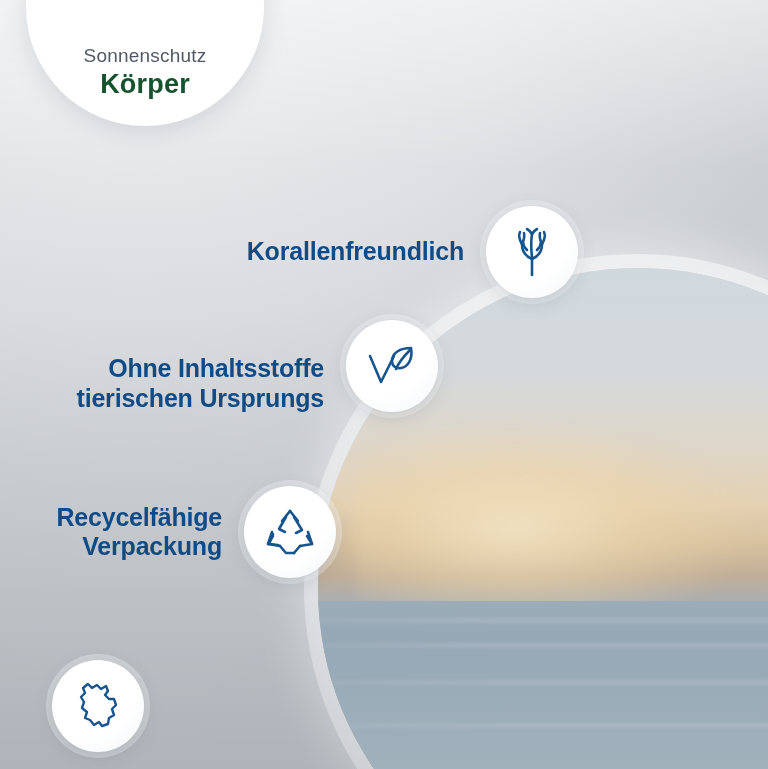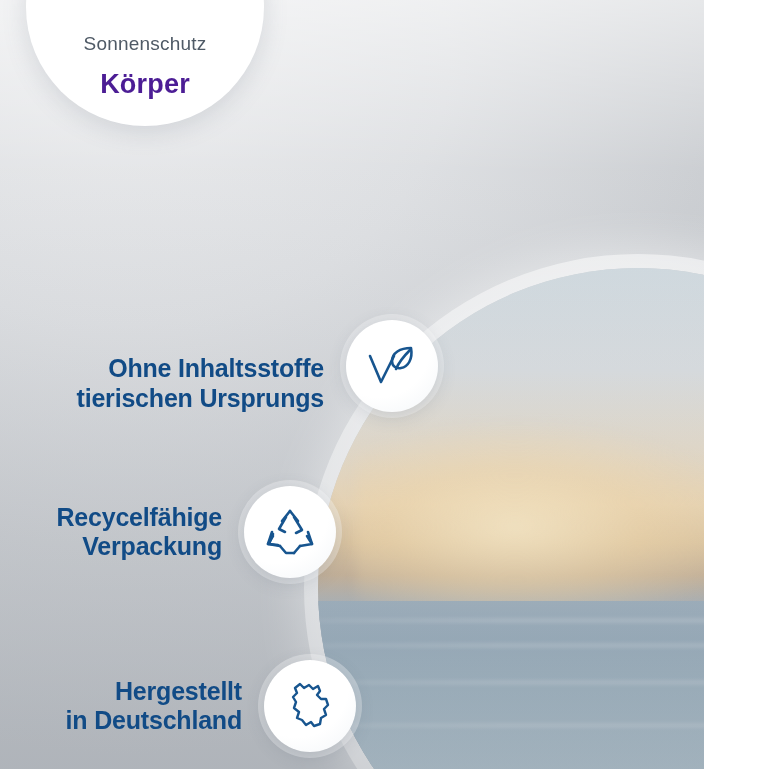--- a/index.html
+++ b/index.html
@@ -2,21 +2,21 @@
 <html><head>
 <meta charset="utf-8">
 <style>
   html, body {
     margin: 0;
     padding: 0;
     background: #ffffff;
   }
   #stage {
     position: relative;
-    width: 704px;
+    width: 768px;
     height: 769px;
     overflow: hidden;
     font-family: "Liberation Sans", sans-serif;
     background: #d8dadd;
   }
 
   
   .bg-base {
     position: absolute;
     inset: 0;
@@ -111,22 +111,22 @@
     box-sizing: border-box;
   }
   .top-badge .line1 {
     font-size: 19px;
     color: #4f5a66;
     letter-spacing: 0.2px;
   }
   .top-badge .line2 {
     font-size: 27px;
     font-weight: bold;
-    color: #4c1d95;
-    margin-top: 14px;
+    color: #14532d;
+    margin-top: 2px;
     letter-spacing: 0.2px;
   }
 
   
   .feature {
     position: absolute;
     display: flex;
     align-items: center;
   }
   .feature .label {
@@ -181,20 +181,41 @@
 
   </div>
 
   <div class="bg-vignette"></div>
 
   <div class="top-badge">
     <div class="line1">Sonnenschutz</div>
     <div class="line2">Körper</div>
   </div>
 
+  <div class="feature f-coral">
+    <div class="label">Korallenfreundlich</div>
+    <div class="icon-bubble">
+      <span>
+        <svg width="46" height="50" viewBox="0 0 46 50" fill="none" stroke="#17558f" stroke-width="2.6" stroke-linecap="round" stroke-linejoin="round">
+          <path d="M23 48 L23 30"></path>
+          <path d="M23 32 C16 29 13 24 13 17"></path>
+          <path d="M23 32 C30 29 33 24 33 17"></path>
+          <path d="M23 30 C22 22 22 14 23 7"></path>
+          <path d="M13 17 C10 12 9 9 11 5"></path>
+          <path d="M13 17 C15 13 16 10 15 6"></path>
+          <path d="M33 17 C36 12 37 9 35 5"></path>
+          <path d="M33 17 C31 13 30 10 31 6"></path>
+          <path d="M23 7 C21 4 20 3 18 2"></path>
+          <path d="M23 7 C25 4 26 3 28 2"></path>
+          <path d="M18 23 C15 20 14 18 14 15"></path>
+          <path d="M28 23 C31 20 32 18 32 15"></path>
+        </svg>
+      </span>
+    </div>
+  </div>
 
   <div class="feature f-vegan">
     <div class="label">Ohne Inhaltsstoffe
 tierischen Ursprungs</div>
     <div class="icon-bubble">
       <span>
         <svg width="56" height="48" viewBox="0 0 56 48" fill="none" stroke="#17558f" stroke-width="2.6" stroke-linecap="round" stroke-linejoin="round">
           <path d="M6 14 L17 40 L30 14"></path>
           <path d="M47 6 C36 6 28 11 28 19 C28 24 32 27 37 26 C44 25 49 17 47 6 Z"></path>
           <path d="M46 8 C40 14 35 20 32 27"></path>
@@ -219,22 +240,20 @@
           <path d="M44 24 L48 36 L36 38"></path>
           <path d="M48 36 L43 28"></path>
           <path d="M16 38 L22 45 L30 45"></path>
           <path d="M36 38 L30 45"></path>
         </svg>
       </span>
     </div>
   </div>
 
   <div class="feature f-germany">
-    <div class="label">Hergestellt
-in Deutschland</div>
     <div class="icon-bubble">
       <span>
         <svg width="46" height="52" viewBox="0 0 46 52" fill="none" stroke="#17558f" stroke-width="2.4" stroke-linecap="round" stroke-linejoin="round">
           <path d="M13 4 L17 8 L22 5 L26 9 L31 6 L33 11 L30 15 L34 19 L39 19 L41 25 L37 29 L39 35 L34 38 L33 44 L27 46 L24 42 L19 45 L15 40 L10 38 L12 32 L7 28 L9 22 L6 17 L10 13 L8 8 Z"></path>
         </svg>
       </span>
     </div>
   </div>
 
 </div>

